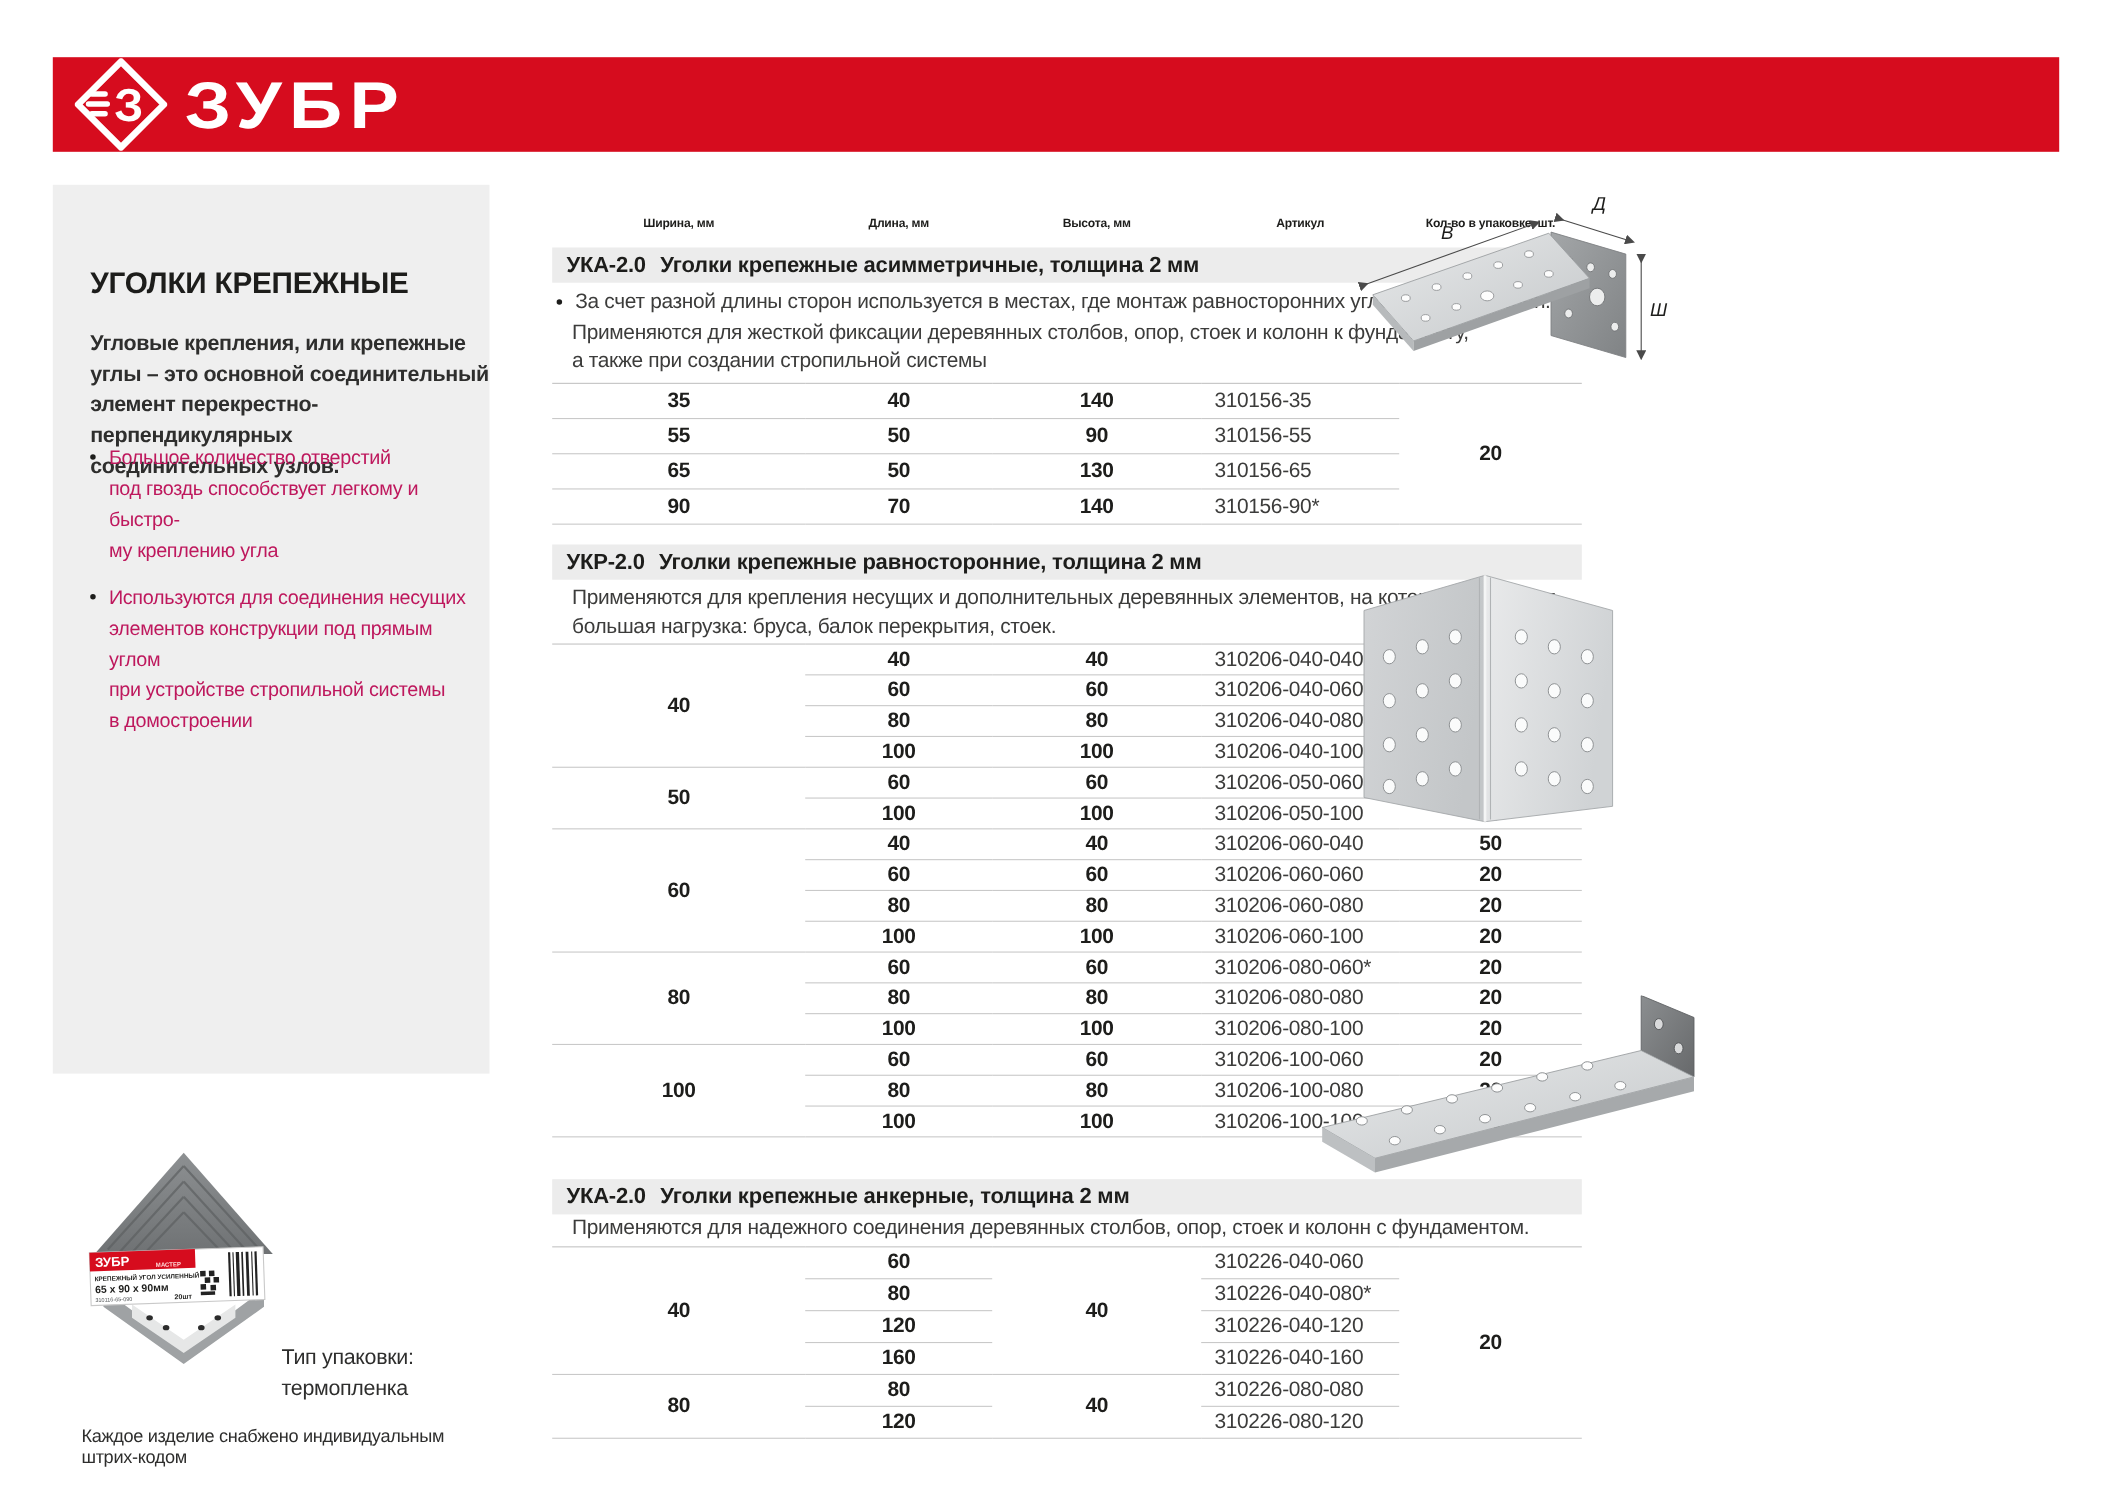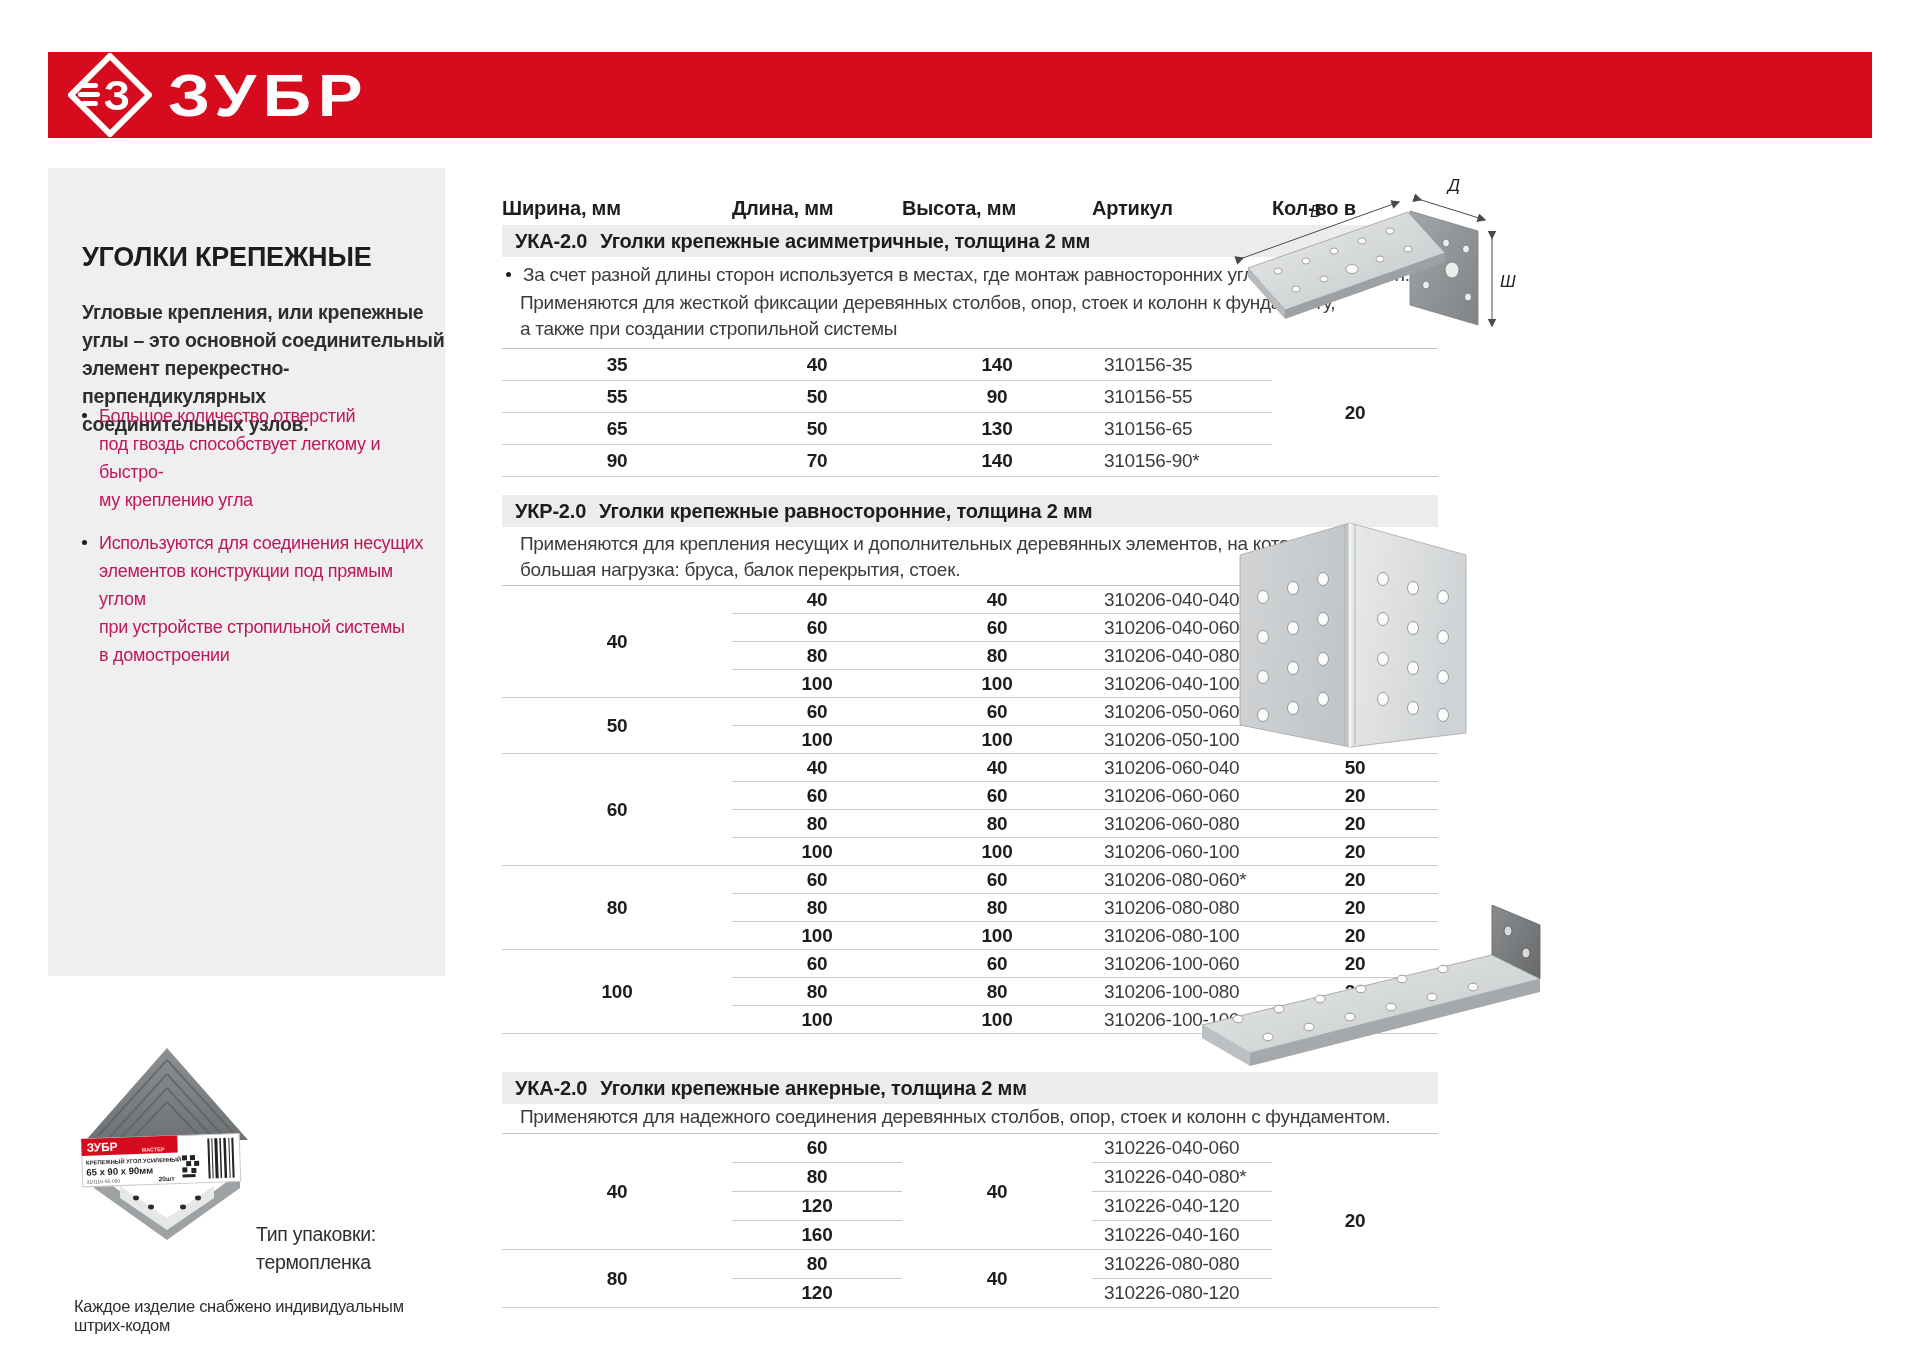--- a/index.html
+++ b/index.html
@@ -27,21 +27,21 @@
                  letter-spacing:-0.3px;}
   .sb-bullets .txt{white-space:pre-line;}
   .dot{width:5px;height:5px;border-radius:50%;background:#1d1d1b;margin:11px 12px 0 0;flex:none;}
   .sb-photo{position:absolute;left:22px;top:872px;}
   .sb-pack{position:absolute;left:208px;top:1032px;font-size:19.5px;line-height:28px;color:#2e2e2d;
            white-space:pre-line;letter-spacing:-0.3px;}
   .sb-note{position:absolute;left:26px;top:1112px;font-size:16.5px;color:#2e2e2d;letter-spacing:-0.3px;}
 
   
   .colheads{position:absolute;left:502px;top:197px;width:936px;display:flex;}
-  .colheads div{font-weight:bold;font-size:20px;letter-spacing:-0.2px;}
+  .colheads div{font-weight:bold;font-size:11px;letter-spacing:-0.2px;text-align:center;}
   .c1{width:230px;}.c2{width:170px;}.c3{width:190px;}.c4{width:180px;}.c5{width:166px;}
 
   
   .band{position:absolute;left:502px;width:936px;height:32px;background:var(--band-gray,#ececec);
         display:flex;align-items:center;padding-left:13px;box-sizing:border-box;}
   .band span{font-weight:bold;font-size:20px;letter-spacing:-0.2px;}
   .band .name{margin-left:13px;}
 
   .sec-bullet{position:absolute;display:flex;font-size:19px;color:#3c3c3b;letter-spacing:-0.3px;line-height:24px;}
   .sec-bullet .dot{margin-top:9px;}

